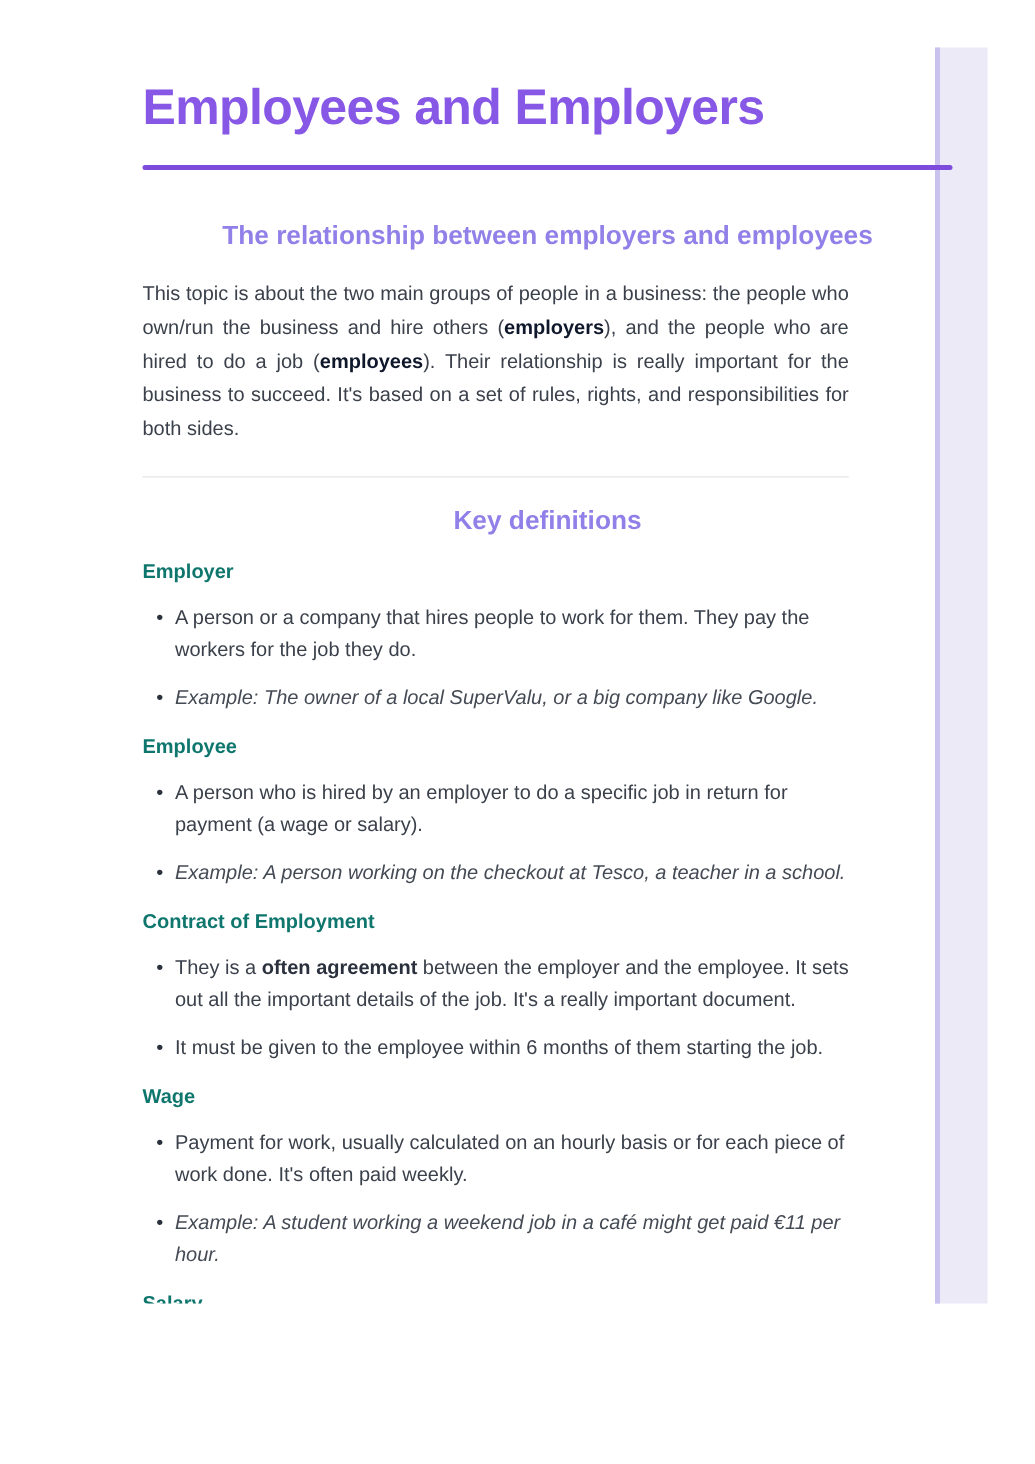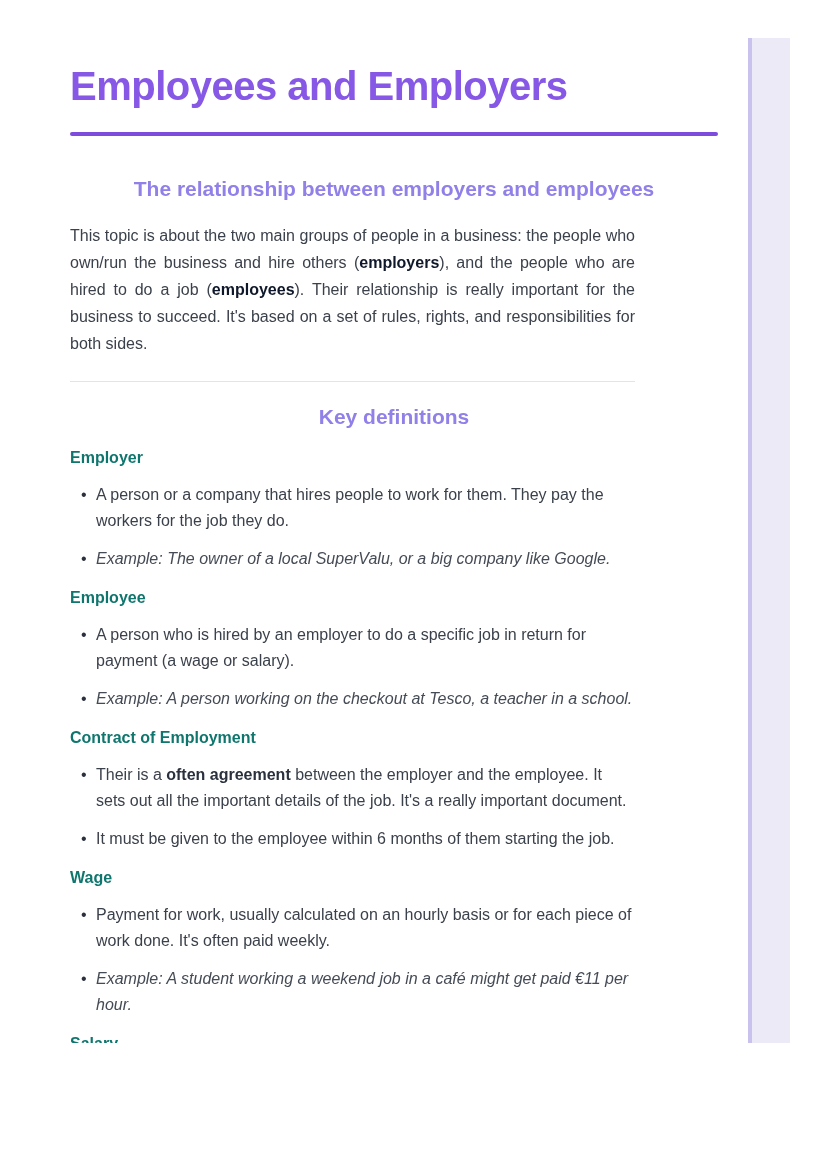--- a/index.html
+++ b/index.html
@@ -8,20 +8,21 @@
     font-family: "Liberation Sans", "DejaVu Sans", sans-serif;
     color: #3b414b;
   }
   .page {
     position: relative;
     width: 828px;
     height: 1043px;
     background: #ffffff;
     overflow: hidden;
     margin: 0 auto;
+    padding-left: 44px;
   }
   .stripe {
     position: absolute;
     left: 748px;
     top: 38px;
     width: 42px;
     height: 1094px;
     background: #edeaf8;
     border-left: 4px solid #c9c1ee;
     z-index: 1;
@@ -147,21 +148,21 @@
           </li>
           <li class="italic">
             <span class="marker">•</span>
             <span class="li-text"><span>Example: A person working on the checkout at Tesco, a teacher in a school.</span></span>
           </li>
         </ul>
         <h3 class="term">Contract of Employment</h3>
         <ul class="bullets">
           <li>
             <span class="marker">•</span>
-            <span class="li-text"><span>Their is a </span><span class="b">often agreement</span><span> between the employer and the employee. It sets out all the important details of the job. It's a really important document.</span></span>
+            <span class="li-text"><span>They is a </span><span class="b">often agreement</span><span> between the employer and the employee. It sets out all the important details of the job. It's a really important document.</span></span>
           </li>
           <li>
             <span class="marker">•</span>
             <span class="li-text"><span>It must be given to the employee within 6 months of them starting the job.</span></span>
           </li>
         </ul>
         <h3 class="term">Wage</h3>
         <ul class="bullets">
           <li>
             <span class="marker">•</span>

